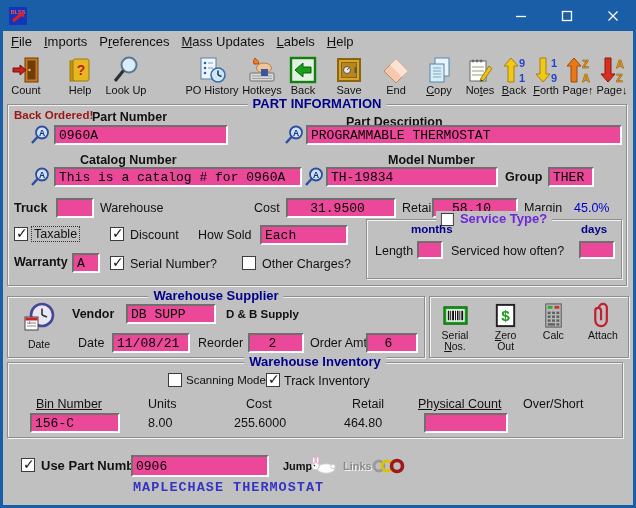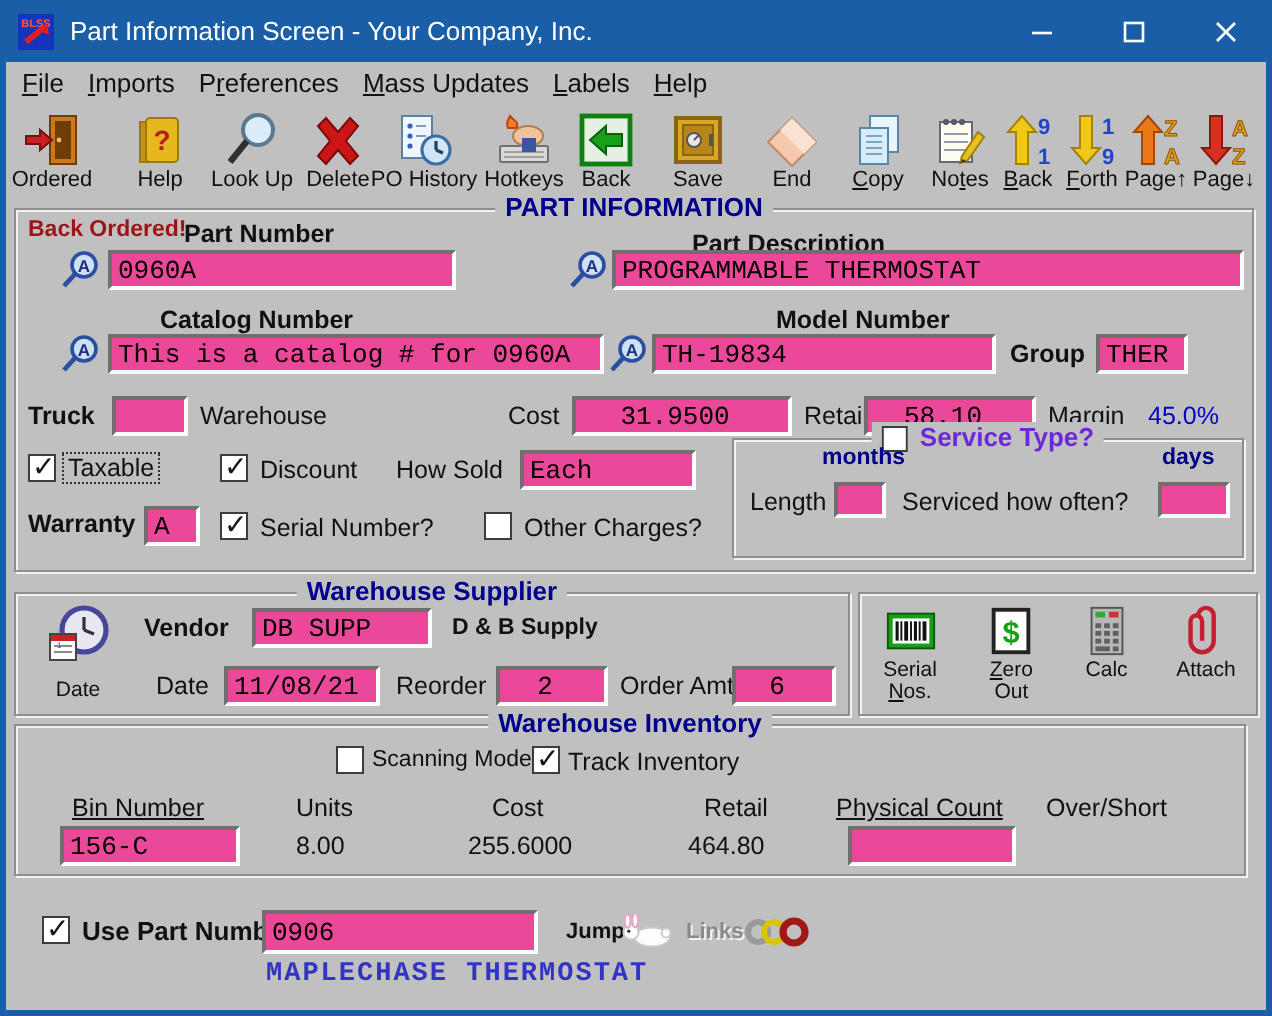--- a/index.html
+++ b/index.html
@@ -58,21 +58,20 @@
 
   <div class="titlebar">
     <span class="appicon">
       <svg width="18" height="18" viewBox="0 0 18 18">
           <rect width="18" height="18" fill="#1534bc"></rect>
           <text x="9" y="6.5" font-size="5.5" font-weight="bold" fill="#ff5548" text-anchor="middle">BLSS</text>
           <line x1="4" y1="14" x2="12" y2="7.5" stroke="#e02020" stroke-width="3"></line>
           <polygon points="14.5,4.5 15.5,10.5 9.5,8" fill="#e02020"></polygon>
         </svg>
     </span>
-    <span class="title">Part Information Screen - Your Company, Inc.</span>
     <span class="wctrls">
       <span class="wbtn">
           <svg width="12" height="12">
             <line x1="1" y1="6.5" x2="11" y2="6.5" stroke="#fff" stroke-width="1.3"></line>
           </svg>
         </span>
       <span class="wbtn">
           <svg width="12" height="12">
             <rect x="1.5" y="1.5" width="9" height="9" fill="none" stroke="#fff" stroke-width="1.3"></rect>
           </svg>
@@ -100,48 +99,40 @@
     <div class="toolbar">
       <div class="tbtn" style="left:0px;width:46px">
         <span class="ticon">
             <svg width="28" height="28" viewBox="0 0 28 28">
               <rect x="13" y="2" width="13" height="24" fill="#c8791e" stroke="#6e3d0a"></rect>
               <rect x="15.5" y="4.5" width="8" height="19" fill="#6e3d0a"></rect>
               <circle cx="17.5" cy="14" r="1.2" fill="#e8c060"></circle>
               <polygon points="1,12 8,12 8,9 14,14 8,19 8,16 1,16" fill="#cc2020" stroke="#7a0f0f"></polygon>
             </svg>
           </span>
-        <span class="tlabel">Ordered</span>
+        <span class="tlabel">Count</span>
       </div>
       <div class="tbtn" style="left:56px;width:42px">
         <span class="ticon">
             <svg width="28" height="28" viewBox="0 0 28 28">
               <rect x="4" y="5" width="4" height="20" fill="#c89010" stroke="#9a7a10"></rect>
               <rect x="7" y="3" width="16" height="22" rx="2" fill="#e8b71e" stroke="#9a7a10"></rect>
               <text x="15" y="19" font-size="14" font-weight="bold" fill="#b02020" text-anchor="middle">?</text>
             </svg>
           </span>
         <span class="tlabel">Help</span>
       </div>
       <div class="tbtn" style="left:99px;width:48px">
         <span class="ticon">
             <svg width="28" height="28" viewBox="0 0 28 28">
               <circle cx="17" cy="9" r="7.5" fill="#d9ecf8" stroke="#5a7890" stroke-width="2"></circle>
               <line x1="11.5" y1="14.5" x2="3" y2="25" stroke="#303030" stroke-width="3.2"></line>
             </svg>
           </span>
         <span class="tlabel">Look Up</span>
-      </div>
-      <div class="tbtn" style="left:145px;width:42px">
-        <span class="ticon">
-            <svg width="28" height="28" viewBox="0 0 28 28">
-              <path d="M4 7 L8 3 L14 10 L20 3 L24 7 L18 14.5 L24 22 L20 26 L14 19 L8 26 L4 22 L10 14.5 Z" fill="#cc1515" stroke="#7a0808"></path>
-            </svg>
-          </span>
-        <span class="tlabel">Delete</span>
       </div>
       <div class="tbtn" style="left:180px;width:58px">
         <span class="ticon">
             <svg width="28" height="28" viewBox="0 0 28 28">
               <rect x="3" y="2" width="15" height="21" fill="#eef6ff" stroke="#6080a0"></rect>
               <circle cx="7" cy="7" r="1.3" fill="#3060c0"></circle>
               <circle cx="7" cy="12" r="1.3" fill="#3060c0"></circle>
               <circle cx="7" cy="17" r="1.3" fill="#3060c0"></circle>
               <line x1="10" y1="7" x2="15" y2="7" stroke="#8899bb"></line>
               <line x1="10" y1="12" x2="15" y2="12" stroke="#8899bb"></line>

